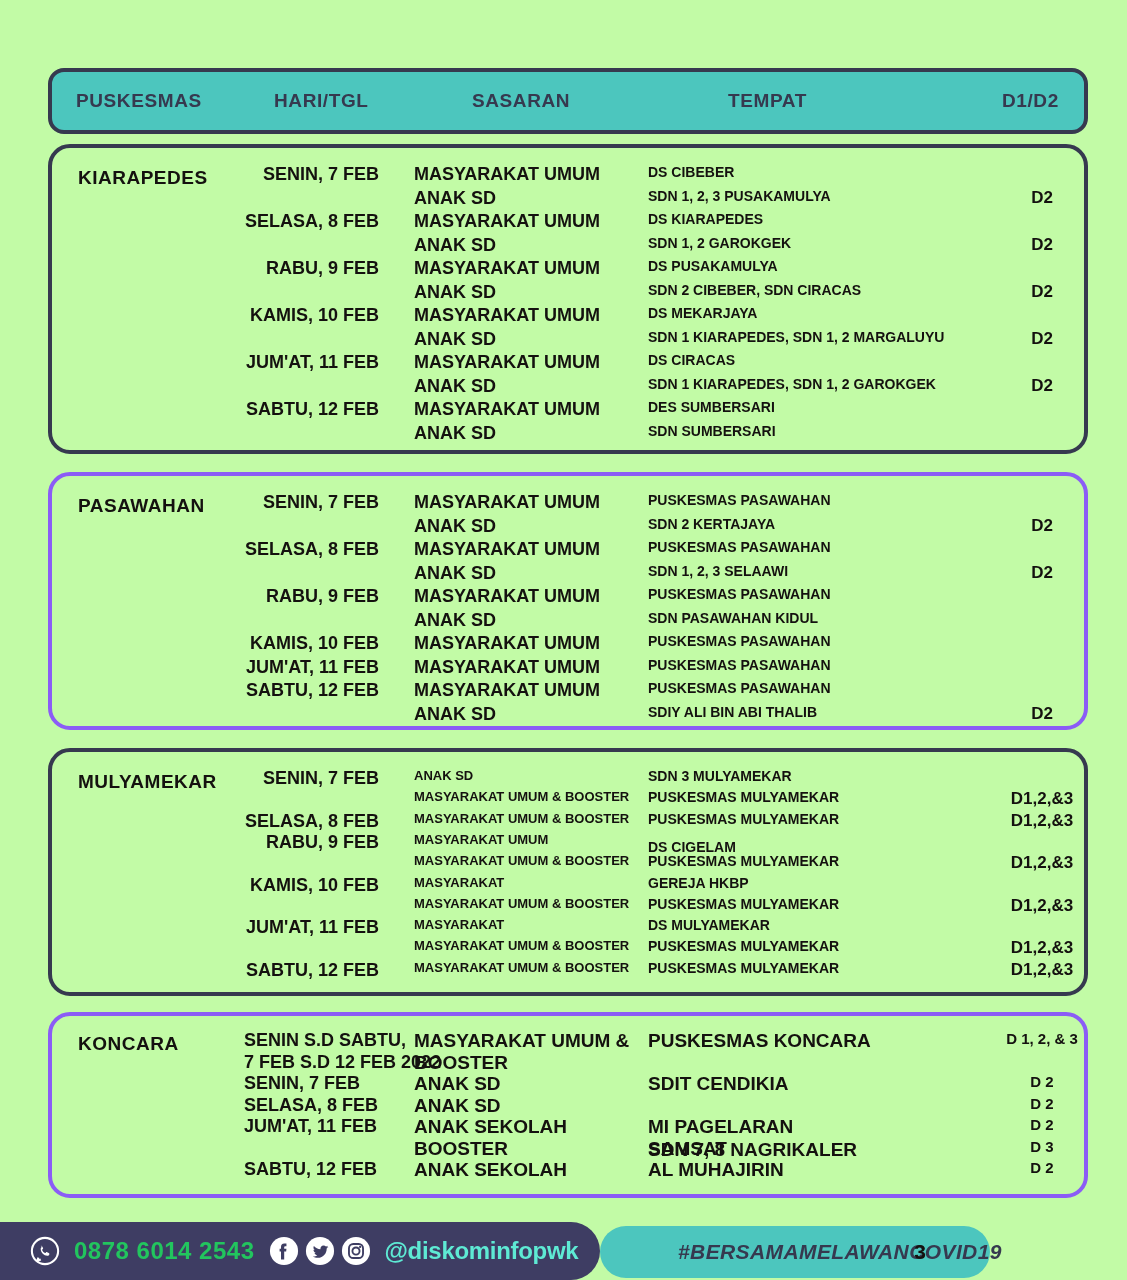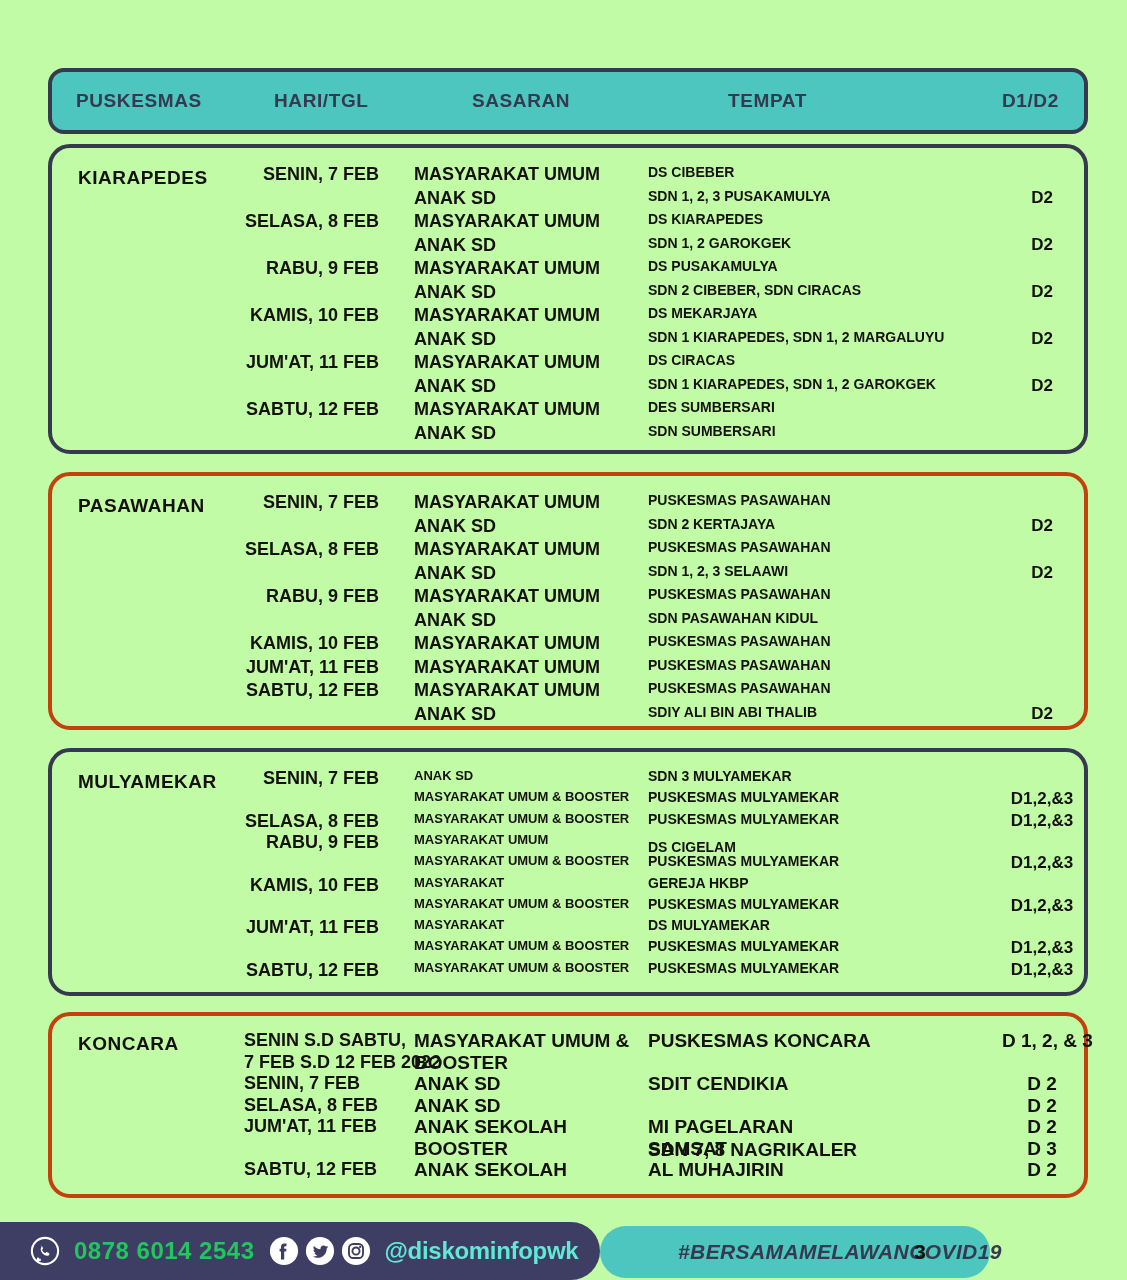--- a/index.html
+++ b/index.html
@@ -24,37 +24,37 @@
     white-space:nowrap;
   }
 
   
   .card{
     position:absolute; left:48px; width:1040px;
     border-radius:22px;
     background:#c2fba6;
   }
   .card.navy{ border:4px solid #36394f; }
-  .card.teal{ border:4px solid #c2410c; }
+  .card.teal{ border:4px solid #8b5cf6; }
 
   .row{ position:absolute; white-space:nowrap; color:#14110f; font-weight:bold; }
 
   .c-pusk { left:26px;  font-size:19px; letter-spacing:.5px; }
   .c-day  { left:192px; font-size:18px; text-align:right; width:135px; }
   .c-day-l{ left:192px; font-size:18px; }
   .c-tgt  { left:362px; font-size:18px; }
   .c-plc  { left:596px; font-size:14px; }
   .c-dose { left:950px; font-size:17px; text-align:center; width:80px; }
 
   
   .sm .c-tgt { font-size:13px; }
   .sm .c-plc { font-size:14px; }
   .kn .c-tgt  { font-size:19px; }
   .kn .c-plc  { left:596px; font-size:19px; }
-  .kn .c-dose { font-size:19px; }
+  .kn .c-dose { font-size:15px; }
 
   
   .footer-navy{
     position:absolute; left:-40px; bottom:0; width:640px; height:58px;
     background:#3e3d63;
     border-radius:0 34px 34px 0;
     display:flex; align-items:center; gap:14px; padding-left:70px;
   }
   .footer-phone{ color:#22c55e; font-size:24px; font-weight:bold; letter-spacing:.5px; }
   .footer-handle{ color:#5eead4; font-size:24px; font-weight:bold; letter-spacing:-.3px; }

